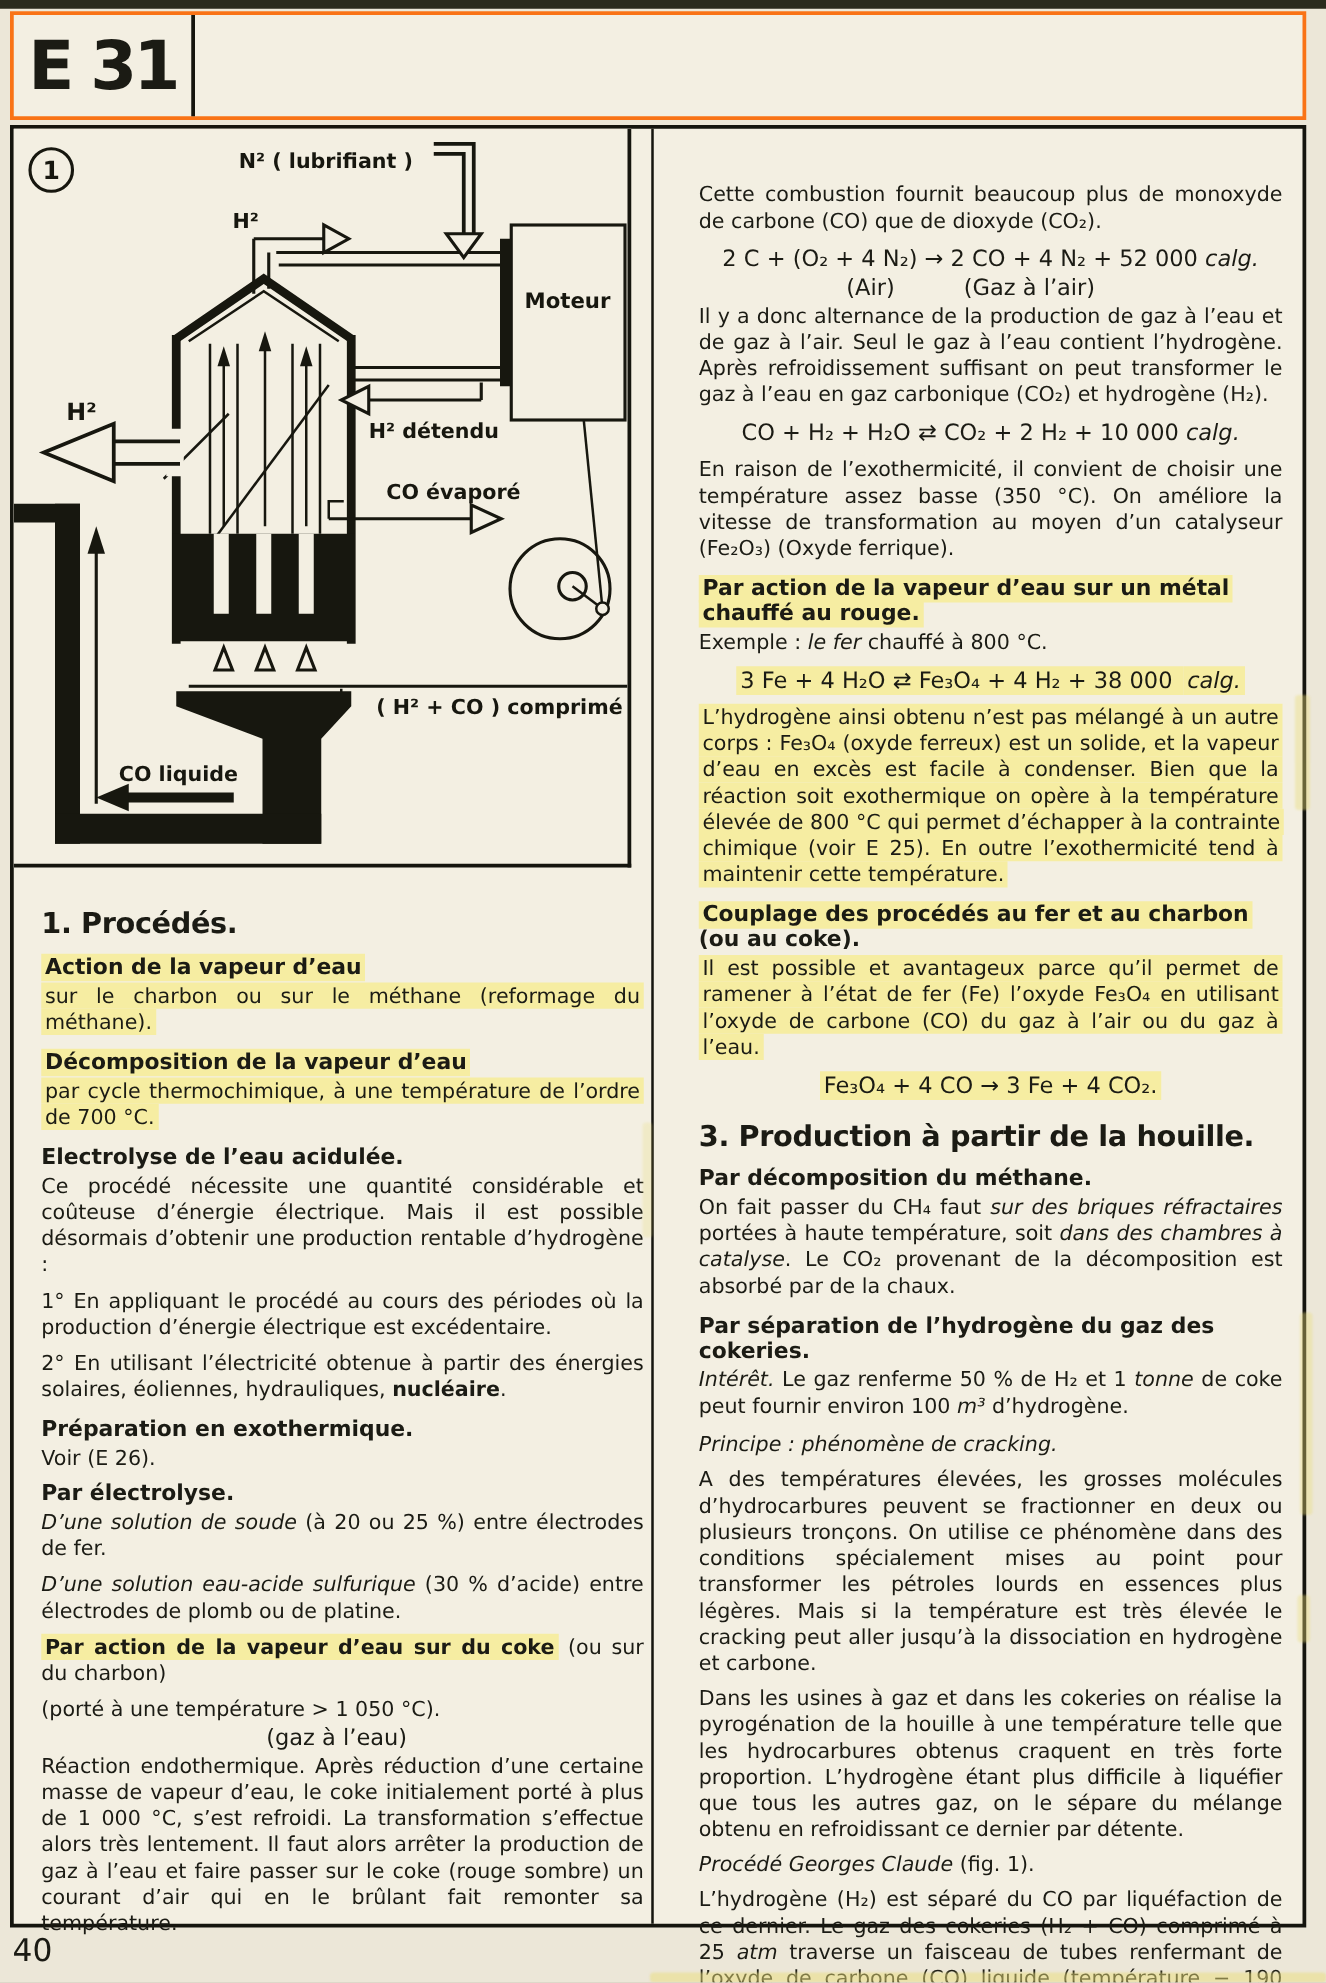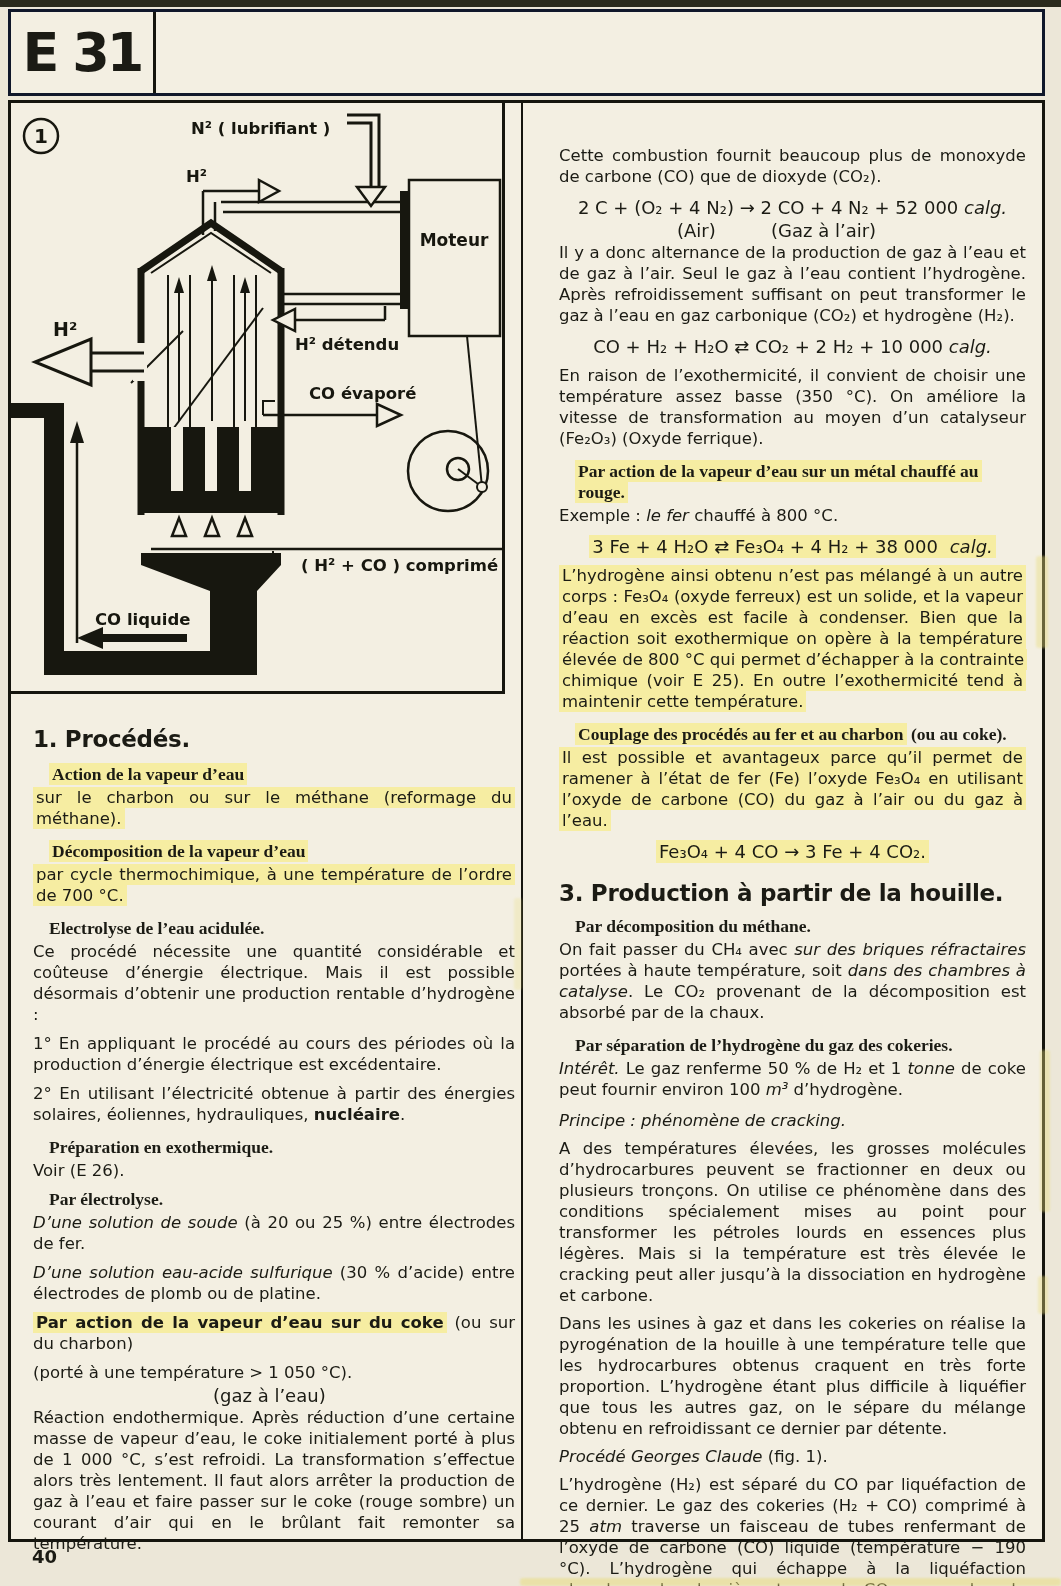--- a/index.html
+++ b/index.html
@@ -1,49 +1,49 @@
 <!DOCTYPE html>
 <html><head>
 <meta charset="utf-8">
 <style>
   html,body{margin:0;padding:0;background:#cfcaba;}
   .page{position:relative;width:1061px;height:1586px;background:#ece7d8;overflow:hidden;
         font-family:"DejaVu Sans","Liberation Sans",sans-serif;color:#1b1b14;}
   .top-strip{position:absolute;left:0;top:0;width:100%;height:7px;background:#2b2b1d;}
-  .header-box{position:absolute;left:8px;top:9px;width:1031px;height:81px;border:3px solid #0f172a;
+  .header-box{position:absolute;left:8px;top:9px;width:1031px;height:81px;border:3px solid #f97316;
         background:#f3efe2;display:flex;}
   .header-code{width:142px;border-right:3px solid #15150e;display:flex;align-items:center;justify-content:center;
         font-size:54px;font-weight:bold;letter-spacing:-3px;}
   .header-title{flex:1;display:flex;align-items:center;justify-content:center;font-size:35px;font-weight:bold;
         letter-spacing:-1px;white-space:nowrap;}
   .main-box{position:absolute;left:8px;top:100px;width:1031px;height:1436px;border:3px solid #15150e;
         background:#f3efe2;display:flex;}
   .col-left{width:510px;position:relative;}
   .col-right{flex:1;border-left:2px solid #15150e;padding:42px 16px 0 36px;}
   .figure-box{width:491px;height:588px;border-right:3px solid #15150e;border-bottom:3px solid #15150e;
         background:#f3efe2;position:relative;}
   .left-text{padding:32px 6px 0 22px;}
 
   .sec-title{font-size:23px;font-weight:bold;margin:0 0 10px;letter-spacing:-0.3px;}
-  .subhead{font-size:17.5px;font-weight:bold;margin:12px 16px 2px;font-family:Liberation Serif, serif;}
+  .subhead{font-size:17.5px;font-weight:bold;margin:12px 0 2px;}
   p.body{font-size:16.5px;line-height:21px;margin:0 0 8px;text-align:justify;}
   .col-right p.body{margin-bottom:7px;}
   .eq{font-size:18px;text-align:center;margin:10px 0 8px;white-space:nowrap;}
   .eq-note{position:relative;height:14px;font-size:18px;margin:-6px 0 8px;}
   .eq-note span{position:absolute;top:0;}
   .note-air{left:118px;}
   .note-gaz{left:212px;}
   .note-gazeau{left:180px;}
   .b{font-weight:bold;}
   .i{font-style:italic;}
   .hl{background:#f6eda2;padding:1px 3px;box-decoration-break:clone;-webkit-box-decoration-break:clone;}
   .mt14{margin-top:14px;}
   .mt18{margin-top:18px;}
   .tight{margin-bottom:2px;}
-  .page-number{position:absolute;left:32px;top:1546px;font-size:18px;font-weight:bold;}
+  .page-number{position:absolute;left:10px;top:1546px;font-size:25px;font-weight:normal;}
   .streak{position:absolute;background:#e9dd7a;border-radius:3px;filter:blur(1px);}
 
   
   .dg{stroke:#17170f;fill:none;}
   .w2{stroke-width:2;}
   .w25{stroke-width:2.5;}
   .w3{stroke-width:3;}
   .w7{stroke-width:7;}
   .openhead{fill:#f3efe2;stroke:#17170f;stroke-width:2.5;}
   .solid{fill:#17170f;stroke:none;}
@@ -210,21 +210,21 @@
       <p class="eq"><span class="hl">3 Fe + 4 H₂O ⇄ Fe₃O₄ + 4 H₂ + 38 000 </span><span class="i hl">calg.</span></p>
       <p class="body"><span class="hl">L’hydrogène ainsi obtenu n’est pas mélangé à un autre corps : Fe₃O₄ (oxyde ferreux) est un solide, et la vapeur d’eau en excès est facile à condenser. Bien que la réaction soit exothermique on opère à la température élevée de 800 °C qui permet d’échapper à la contrainte chimique (voir E 25). En outre l’exothermicité tend à maintenir cette température.</span></p>
 
       <p class="subhead tight"><span class="b hl">Couplage des procédés au fer et au charbon</span><span> (ou au coke).</span></p>
       <p class="body"><span class="hl">Il est possible et avantageux parce qu’il permet de ramener à l’état de fer (Fe) l’oxyde Fe₃O₄ en utilisant l’oxyde de carbone (CO) du gaz à l’air ou du gaz à l’eau.</span></p>
       <p class="eq"><span class="hl">Fe₃O₄ + 4 CO → 3 Fe + 4 CO₂.</span></p>
 
       <h2 class="sec-title mt18">3. Production à partir de la houille.</h2>
 
       <p class="subhead tight" style="margin-top:4px">Par décomposition du méthane.</p>
-      <p class="body"><span>On fait passer du CH₄ avec </span><span class="i">sur des briques réfractaires</span><span> portées à haute température, soit </span><span class="i">dans des chambres à catalyse</span><span>. Le CO₂ provenant de la décomposition est absorbé par de la chaux.</span></p>
+      <p class="body"><span>On fait passer du CH₄ faut </span><span class="i">sur des briques réfractaires</span><span> portées à haute température, soit </span><span class="i">dans des chambres à catalyse</span><span>. Le CO₂ provenant de la décomposition est absorbé par de la chaux.</span></p>
 
       <p class="subhead tight">Par séparation de l’hydrogène du gaz des cokeries.</p>
       <p class="body"><span class="i">Intérêt.</span><span> Le gaz renferme 50 % de H₂ et 1 </span><span class="i">tonne</span><span> de coke peut fournir environ 100 </span><span class="i">m³</span><span> d’hydrogène.</span></p>
 
       <p class="body i tight" style="margin-top:10px">Principe : phénomène de cracking.</p>
       <p class="body">A des températures élevées, les grosses molécules d’hydrocarbures peuvent se fractionner en deux ou plusieurs tronçons. On utilise ce phénomène dans des conditions spécialement mises au point pour transformer les pétroles lourds en essences plus légères. Mais si la température est très élevée le cracking peut aller jusqu’à la dissociation en hydrogène et carbone.</p>
       <p class="body">Dans les usines à gaz et dans les cokeries on réalise la pyrogénation de la houille à une température telle que les hydrocarbures obtenus craquent en très forte proportion. L’hydrogène étant plus difficile à liquéfier que tous les autres gaz, on le sépare du mélange obtenu en refroidissant ce dernier par détente.</p>
 
       <p class="body tight"><span class="i">Procédé Georges Claude</span><span> (fig. 1).</span></p>
       <p class="body" style="margin-bottom:0"><span>L’hydrogène (H₂) est séparé du CO par liquéfaction de ce dernier. Le gaz des cokeries (H₂ + CO) comprimé à 25 </span><span class="i">atm</span><span> traverse un faisceau de tubes renfermant de l’oxyde de carbone (CO) liquide (température − 190 °C). L’hydrogène qui échappe à la liquéfaction abandonne les dernières traces de CO gazeux dans la partie supérieure du faisceau et va se détendre dans un moteur où il se refroidit. Les lubrifiants usuels étant gelés à la température de fonctionnement du moteur il faut graisser ce dernier avec de l’azote (N₂).</span></p>

